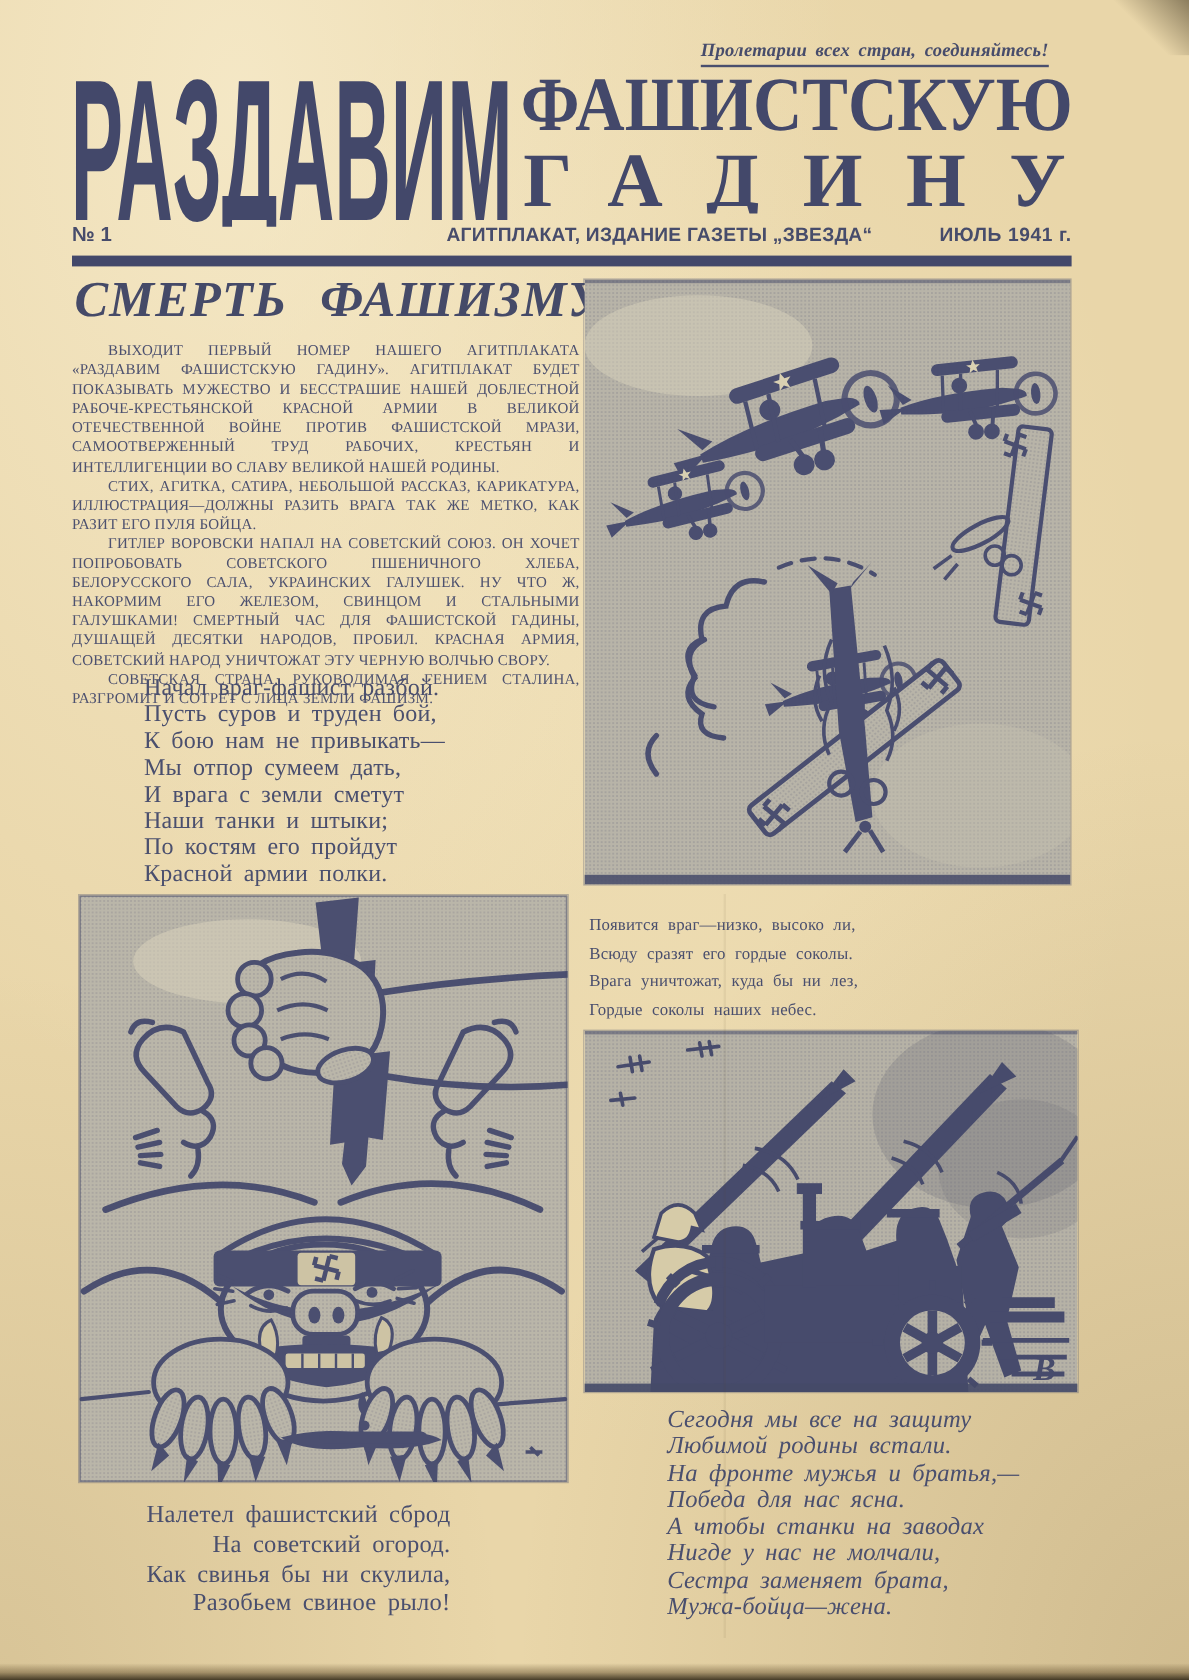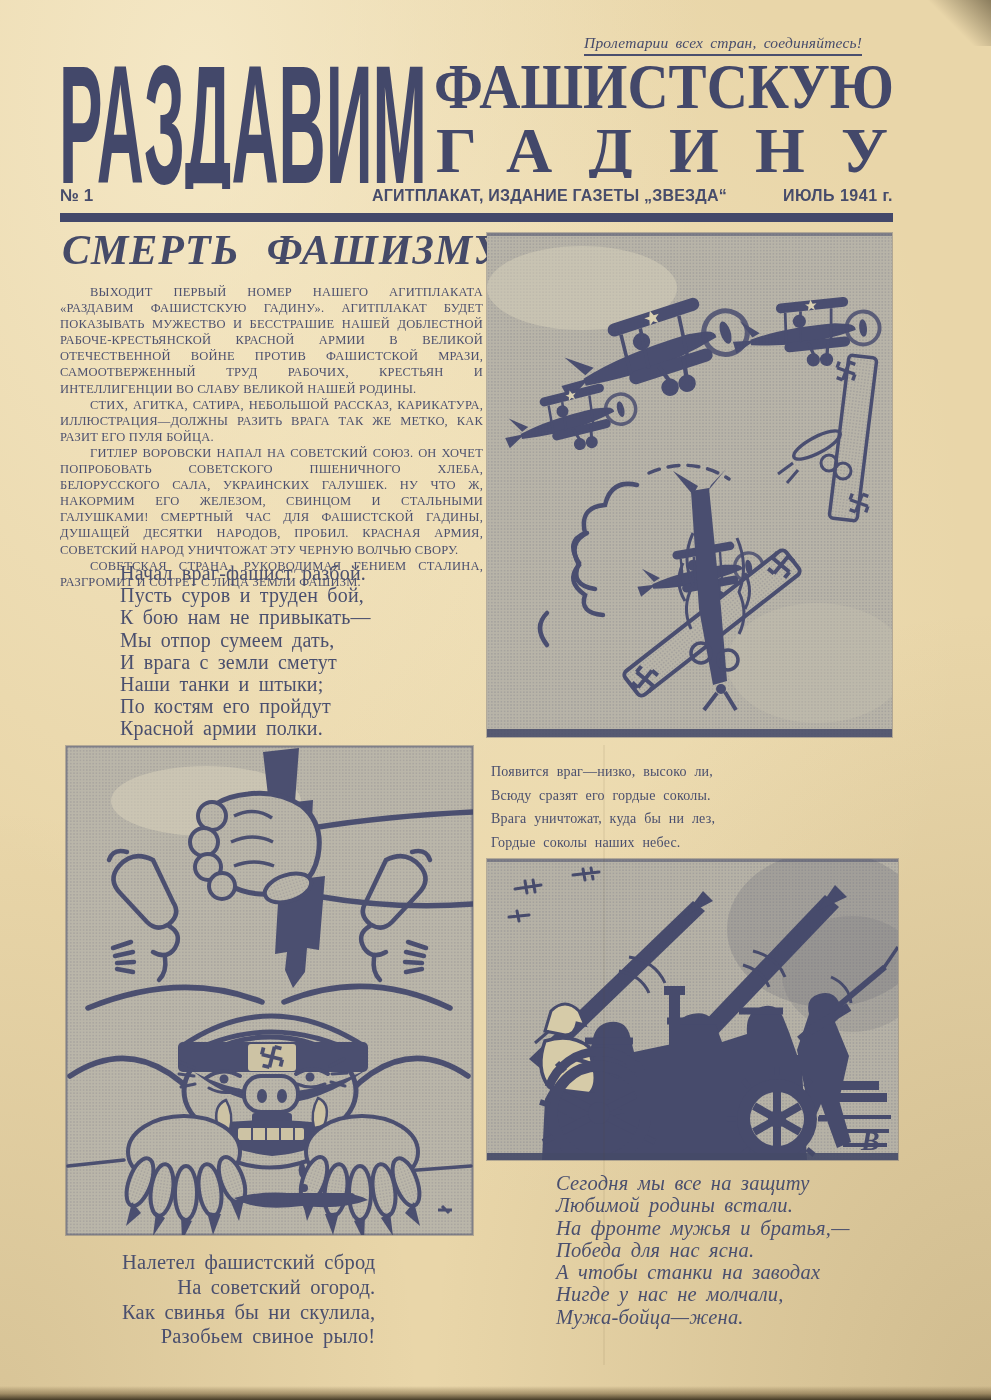--- a/index.html
+++ b/index.html
@@ -10,21 +10,21 @@
       radial-gradient(ellipse at 20% 6%, rgba(252,243,216,0.6), rgba(252,243,216,0) 45%),
       radial-gradient(ellipse at 55% 40%, rgba(247,235,200,0.35), rgba(247,235,200,0) 55%),
       radial-gradient(ellipse at 100% 100%, rgba(120,95,50,0.22), rgba(120,95,50,0) 40%),
       radial-gradient(ellipse at 0% 100%, rgba(120,95,50,0.15), rgba(120,95,50,0) 30%);
   }
   .page::before{content:"";position:absolute;right:0;top:0;width:70px;height:46px;
     background:linear-gradient(225deg, rgba(62,52,32,0.55), rgba(62,52,32,0) 55%);}
   .page::after{content:"";position:absolute;left:0;bottom:0;width:100%;height:14px;
     background:linear-gradient(to bottom, rgba(80,60,30,0) 0%, rgba(90,70,38,0.45) 55%, rgba(42,34,18,0.85) 100%);}
   .abs{position:absolute;}
-  .slogan{left:584px;top:34px;font-weight:normal;font-style:italic;font-size:15.5px;
+  .slogan{left:584px;top:34px;font-weight:bold;font-style:italic;font-size:15.5px;
     letter-spacing:0.2px;word-spacing:3px;border-bottom:2px solid #4a4f6e;padding-bottom:2px;color:#474c6b;}
   .masthead-row{left:60px;top:186px;width:833px;display:flex;justify-content:space-between;align-items:baseline;
     font-family:"Liberation Sans", sans-serif;font-weight:bold;color:#474c6b;}
   .issue-no{font-size:17px;}
   .imprint{font-size:16px;text-align:right;flex:1;padding-right:56px;letter-spacing:0.2px;}
   .date{font-size:16px;letter-spacing:0.5px;}
   .rule{left:60px;top:213px;width:833px;height:9px;background:#43486a;}
   .headline{left:62px;top:226px;font-size:42px;font-weight:bold;font-style:italic;
     letter-spacing:1px;word-spacing:16px;color:#454a68;}
   .bodycol{left:60px;top:284px;width:423px;font-size:12.5px;font-weight:normal;line-height:16.1px;
@@ -335,17 +335,18 @@
     <rect x="0" y="294" width="411" height="7" fill="#454a68" opacity="0.9"></rect>
   </svg>
 
   <div class="abs poem poem4">
     <div>Сегодня мы все на защиту</div>
     <div>Любимой родины встали.</div>
     <div>На фронте мужья и братья,—</div>
     <div>Победа для нас ясна.</div>
     <div>А чтобы станки на заводах</div>
     <div>Нигде у нас не молчали,</div>
+    <div>Сестра заменяет брата,</div>
     <div>Мужа-бойца—жена.</div>
   </div>
 
   <div class="abs crease"></div>
 </div>
 
 </body></html>

